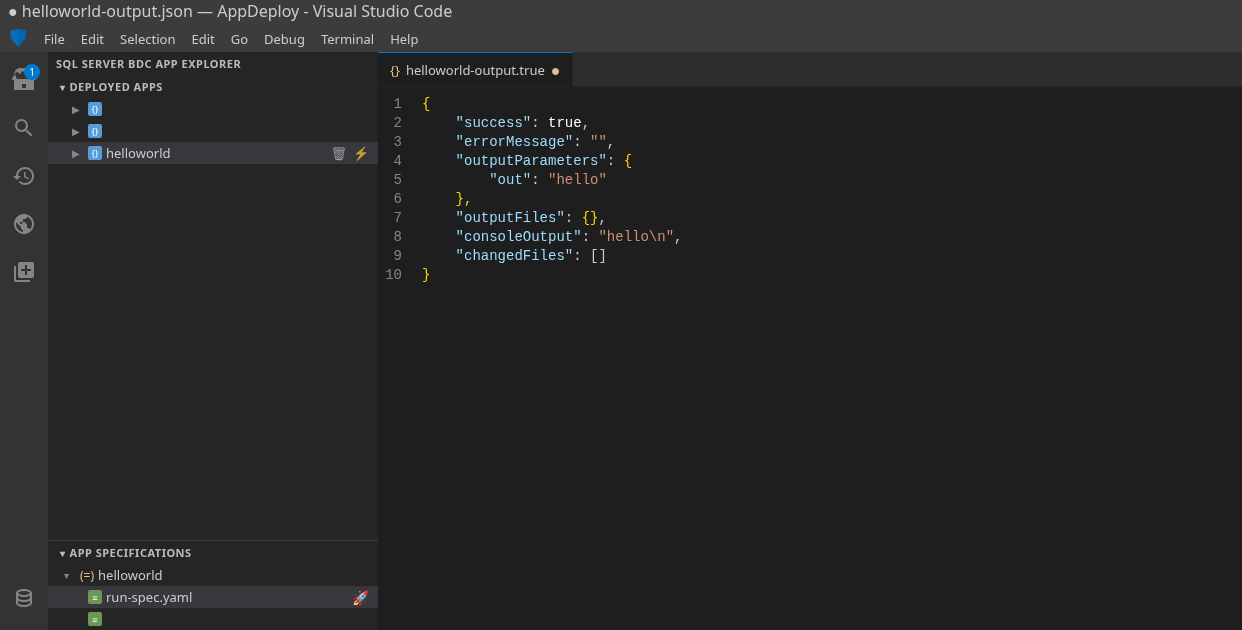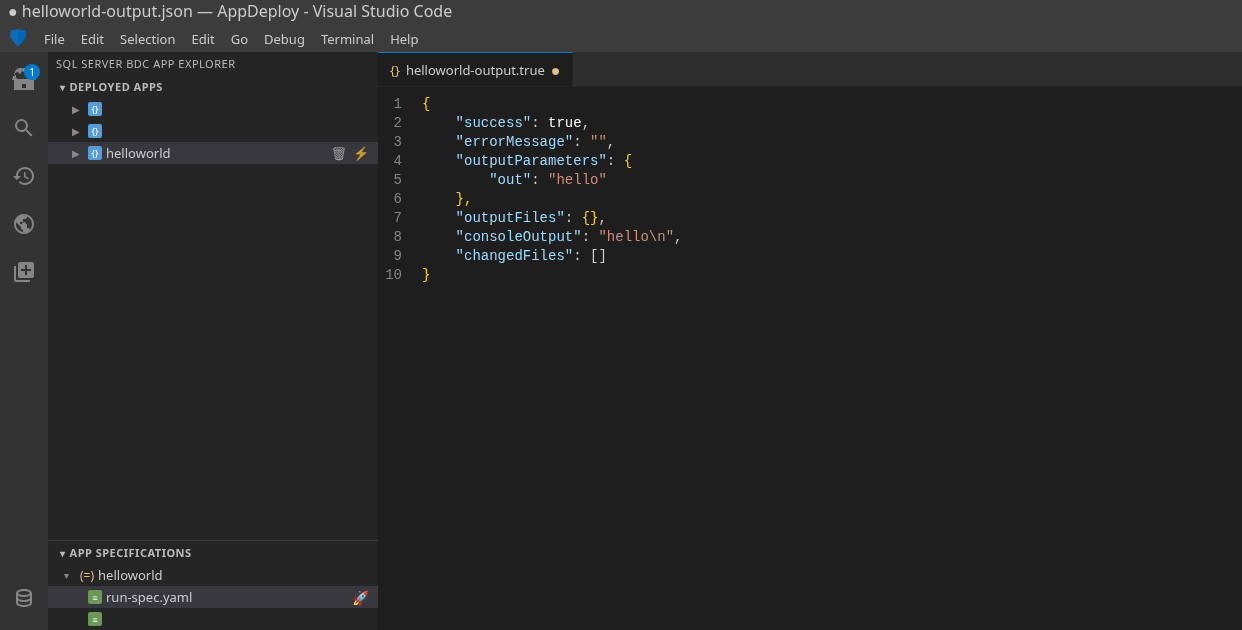--- a/index.html
+++ b/index.html
@@ -108,21 +108,21 @@
       display: flex;
       flex-direction: column;
       flex-shrink: 0;
       overflow: hidden;
     }
 
     .sidebar-section-header {
       background: #252526;
       padding: 4px 8px;
       font-size: 11px;
-      font-weight: 400;
+      font-weight: 700;
       color: #bbbbbb;
       letter-spacing: 0.5px;
       text-transform: uppercase;
       flex-shrink: 0;
     }
 
     .sidebar-section-title {
       padding: 4px 12px;
       font-size: 11px;
       font-weight: 700;

